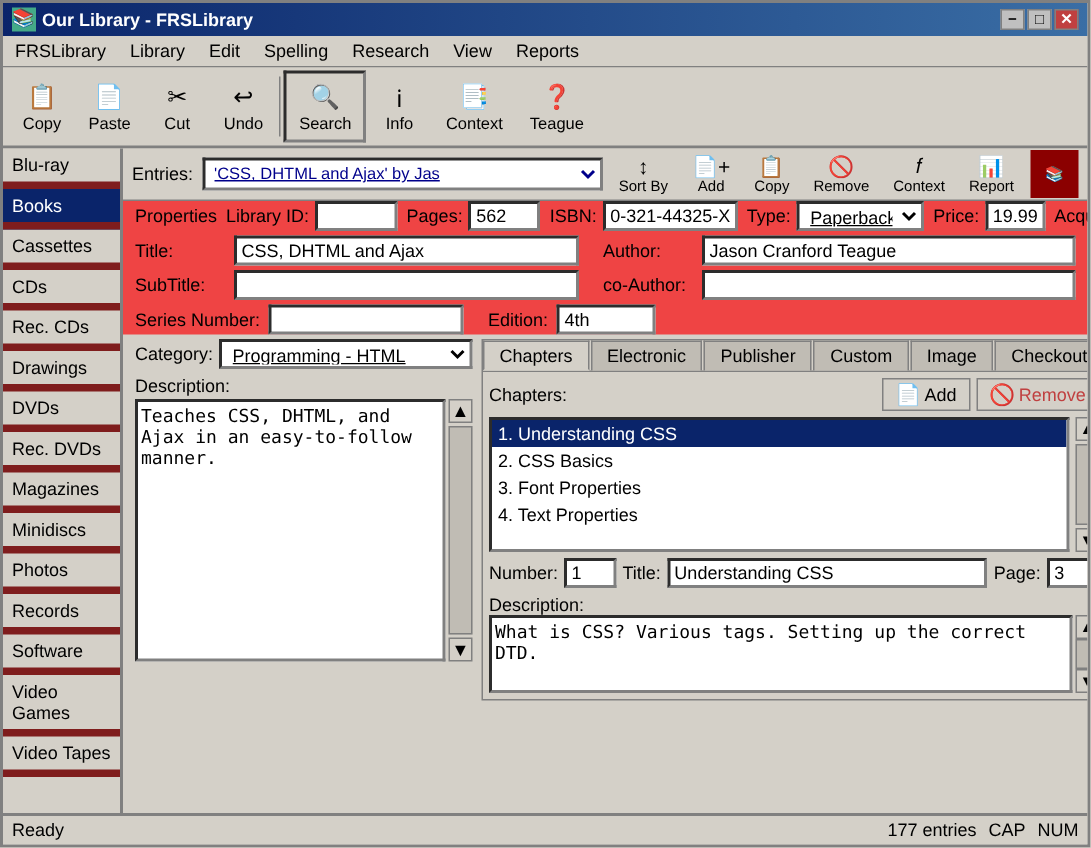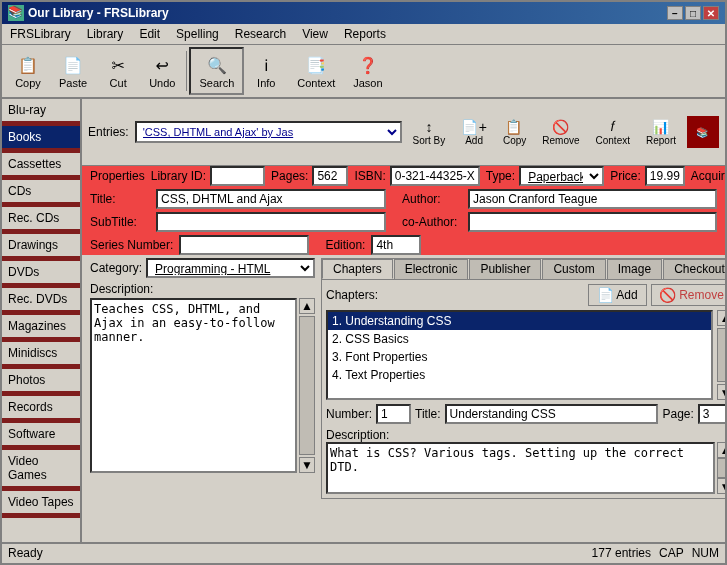--- a/index.html
+++ b/index.html
@@ -97,21 +97,21 @@
     #content {
       flex: 1;
       background: #d4d0c8;
       overflow: hidden;
     }
 
     
     #entries-bar {
       display: flex;
       align-items: center;
-      padding: 16px 6px;
+      padding: 0 6px;
       gap: 6px;
       border-bottom: 1px solid #808080;
     }
     .entries-label { font-size: 12px; }
     .entries-dropdown {
       flex: 1;
       height: 22px;
       font-size: 11px;
       background: #ffffff;
       border: 2px inset #808080;
@@ -337,21 +337,21 @@
       <div class="toolbar-btn">
         <span class="toolbar-icon">ℹ</span>
         <span>Info</span>
       </div>
       <div class="toolbar-btn">
         <span class="toolbar-icon">📑</span>
         <span>Context</span>
       </div>
       <div class="toolbar-btn">
         <span class="toolbar-icon">❓</span>
-        <span>Jason</span>
+        <span>Teague</span>
       </div>
     </div>
 
   <div id="main-layout">
 
     <div id="sidebar">
     <div class="sidebar-item">Blu-ray</div>
         <div class="sidebar-item active">Books</div>
         <div class="sidebar-item">Cassettes</div>
         <div class="sidebar-item">CDs</div>
@@ -404,21 +404,21 @@
 
       <div id="props-section">
         <div class="props-row-inner">
           <span class="small-label">Properties</span>
           <div class="props-block">
             <span class="small-label">Library ID:</span>
             <input type="text" class="prop-input" style="width: 55px;" value="">
           </div>
           <div class="props-block">
             <span class="small-label">Pages:</span>
-            <input type="text" class="prop-input" style="width: 36px;" value="562">
+            <input type="text" class="prop-input" style="width: 48px;" value="562">
           </div>
           <div class="props-block">
             <span class="small-label">ISBN:</span>
             <input type="text" class="prop-input" style="width: 90px;" value="0-321-44325-X">
           </div>
           <div class="props-block">
             <span class="small-label">Type:</span>
             <select class="prop-input" style="width:85px;">
               <option>Paperback</option>
               <option>Hardcover</option>
@@ -447,21 +447,21 @@
           <span style="width:60px;" class="small-label">SubTitle:</span>
           <input type="text" class="prop-input" style="width: 230px;" value="">
           <span style="width:60px;margin-left:10px;" class="small-label">co-Author:</span>
           <input type="text" class="prop-input" style="flex: 1 1 0%;" value="">
         </div>
 
         <div class="props-row-inner">
           <span class="small-label">Series Number:</span>
           <input type="text" class="prop-input" style="width: 130px;" value="">
           <span style="margin-left:10px;" class="small-label">Edition:</span>
-          <input type="text" class="prop-input" style="width: 50px;" value="4th">
+          <input type="text" class="prop-input" style="width: 66px;" value="4th">
         </div>
       </div>
 
       <div style="display:flex;margin:2px 8px;gap:0;">
 
         <div style="width:225px;flex-shrink:0;">
 
           <div style="display:flex;align-items:center;gap:4px;margin-bottom:4px;">
             <span class="small-label">Category:</span>
             <select class="prop-input" style="flex:1;">

